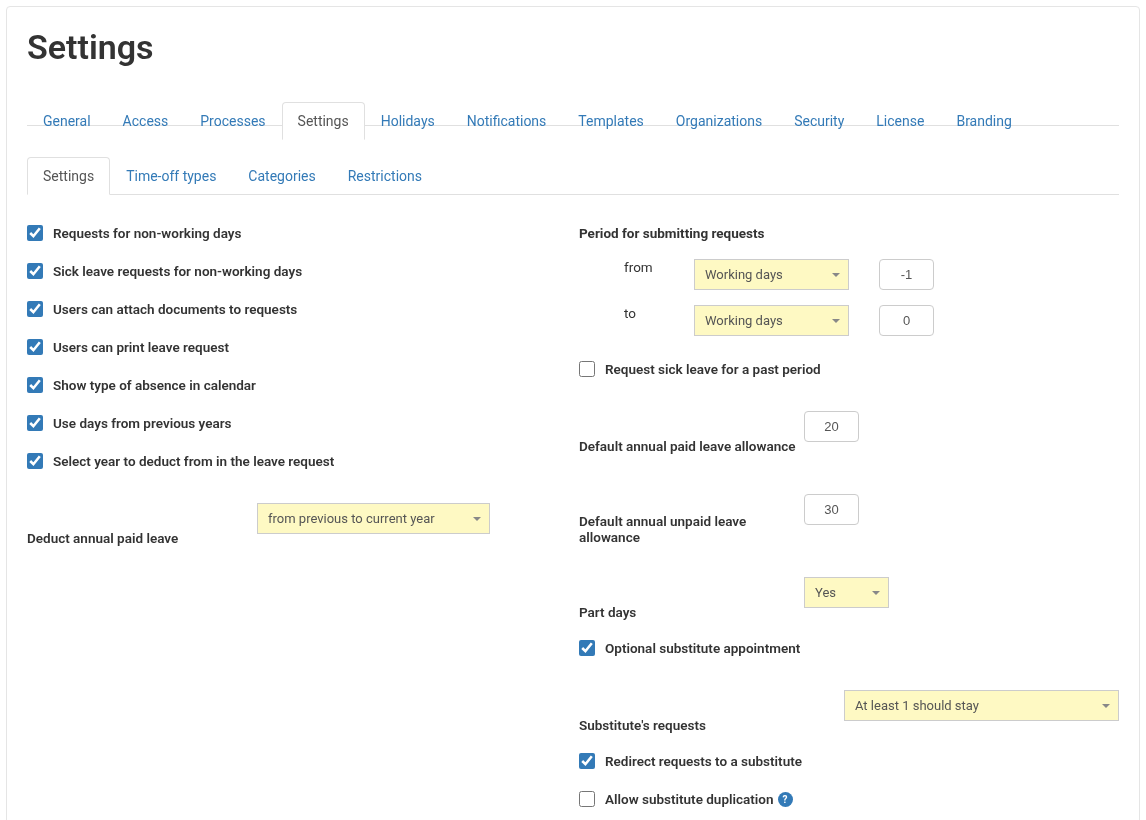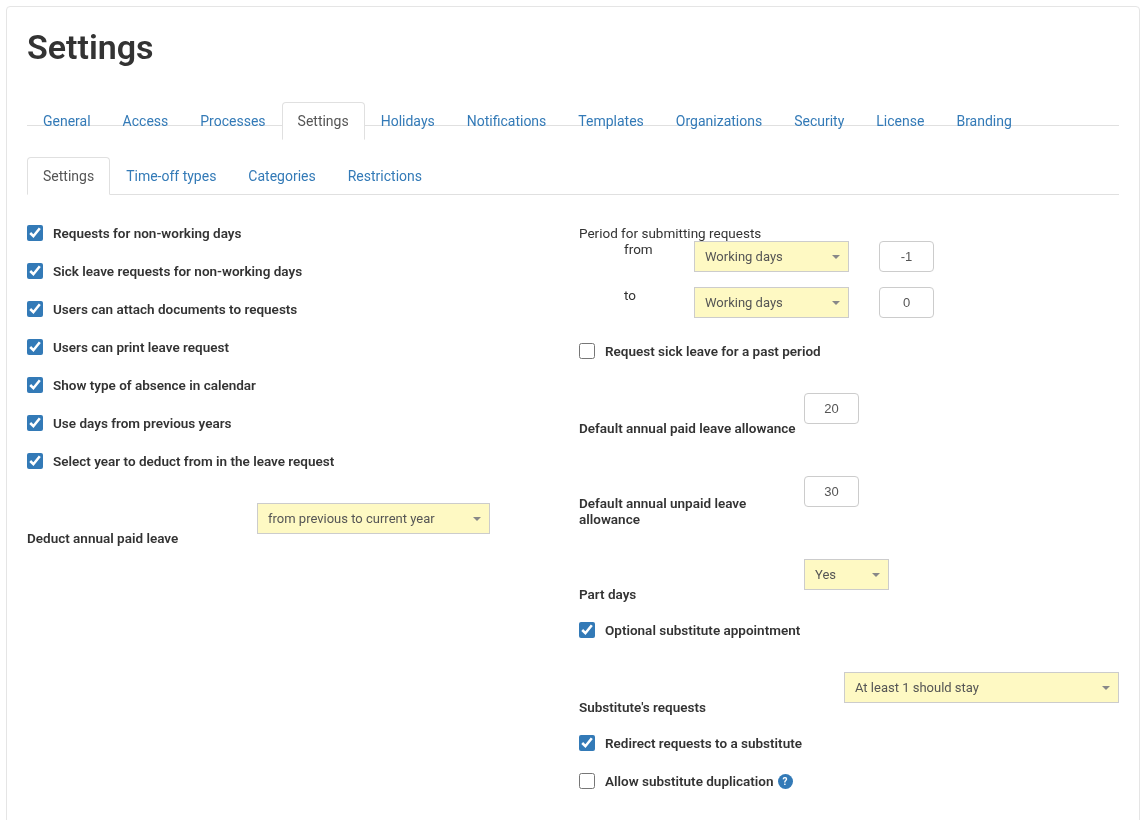--- a/index.html
+++ b/index.html
@@ -98,24 +98,24 @@
     }
     .form-row .lbl {
       font-weight: 600;
       color: #333;
       font-size: 13.5px;
       width: 230px;
       flex-shrink: 0;
       margin-top: 39px;
     }
     .section-header {
-      font-weight: 400;
+      font-weight: 700;
       font-size: 13.5px;
       color: #333;
-      margin-bottom: 0;
+      margin-bottom: 18px;
     }
     .select-box {
       position: relative;
       border: 1px solid #ccc;
       border-radius: 0;
       padding: 7px 28px 7px 10px;
       background: #fef9c3;
       font-size: 13px;
       color: #555;
       cursor: pointer;

